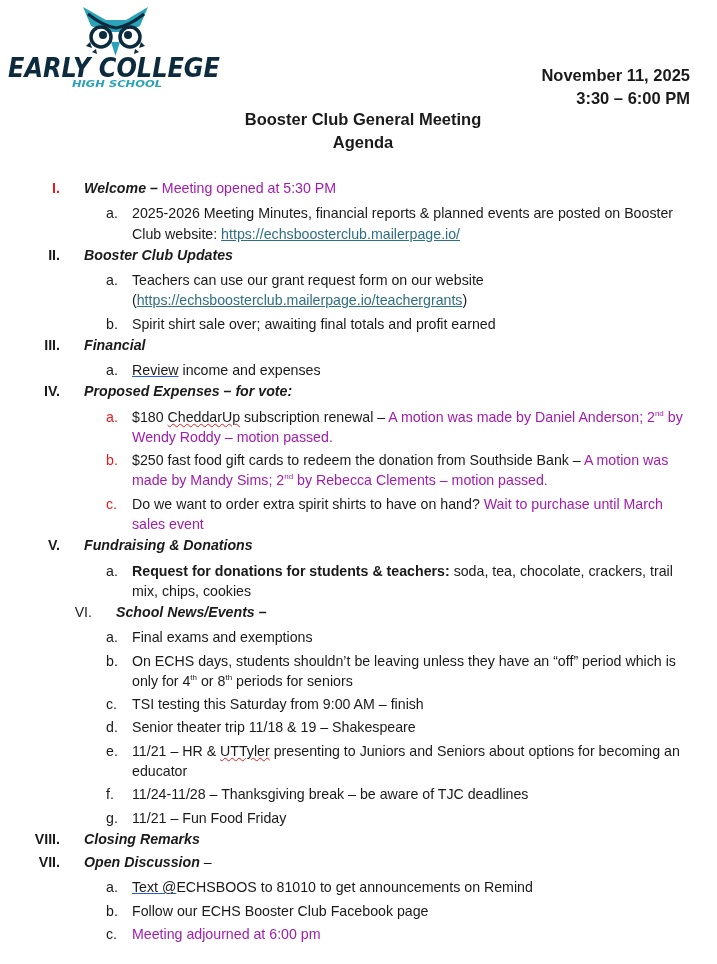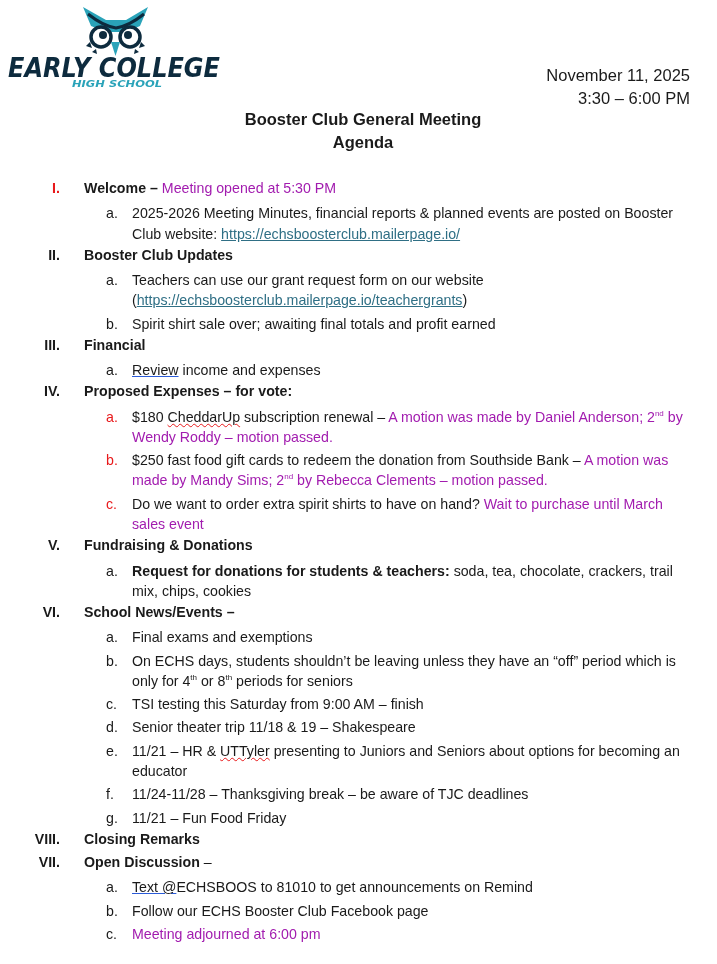--- a/index.html
+++ b/index.html
@@ -1,26 +1,26 @@
 <!DOCTYPE html>
 <html><head>
 <meta charset="utf-8">
 <style>
   html, body { margin:0; padding:0; background:#ffffff; }
   body { width:717px; height:964px; position:relative; overflow:hidden;
          font-family:"Liberation Sans", sans-serif; color:#1a1a1a; font-size:14.2px; }
   .logo { position:absolute; left:8px; top:4px; width:214px; height:84px; }
-  .date-block { position:absolute; right:27px; top:64px; text-align:right; font-size:16.5px; line-height:23px; color:#1a1a1a; }
+  .date-block { position:absolute; right:27px; top:64px; text-align:right; font-size:16.5px; line-height:23px; color:#1a1a1a;font-weight:bold; }
   .title { position:absolute; left:0; width:726px; top:108px; text-align:center; font-weight:bold; font-size:16.5px; line-height:23px; }
   .agenda { position:absolute; left:0; top:180px; width:717px; }
   .sec { display:flex; align-items:baseline; height:23.3px; }
   .sec .num { width:60px; text-align:right; font-weight:bold; padding-right:24px; }
   .sec .num.red { color:#e8191b; }
-  .sec .num.plain { font-weight:bold; }
-  .sec .head { font-weight:bold; }
+  .sec .num.plain { font-weight:normal;margin-left:32px; }
+  .sec .head { font-weight:bold;font-style:italic; }
   .item { display:flex; align-items:flex-start; margin-left:106px; line-height:20.2px; margin-bottom:3.1px; width:585px; }
   .item .let { width:26px; flex:none; }
   .item .let.red { color:#e8191b; }
   .item .txt { flex:1; }
   .red { color:#a21caf; }
   .link { color:#2f6f85; text-decoration:underline; }
   .u-blue { text-decoration:underline; text-decoration-color:#2b5bd7; }
   .squiggle { text-decoration:underline wavy #e8191b; text-decoration-thickness:1px; }
   .bold { font-weight:bold; }
   sup { font-size:8px; line-height:0; }

